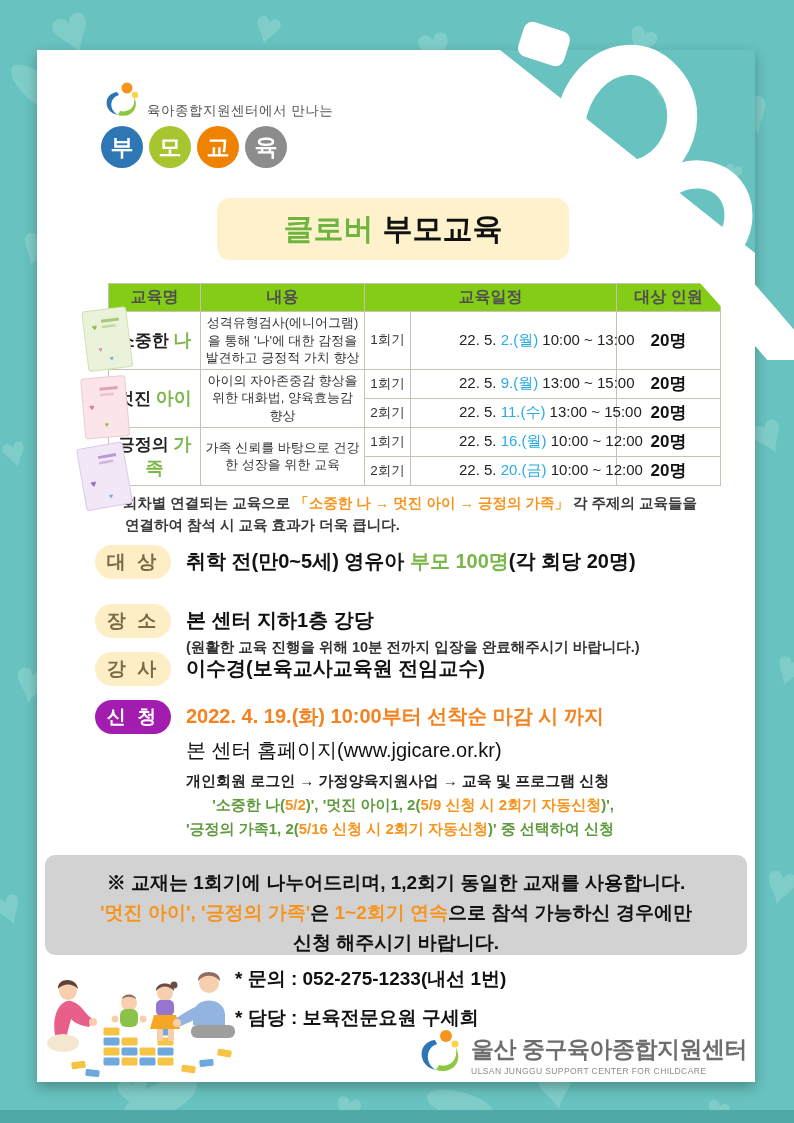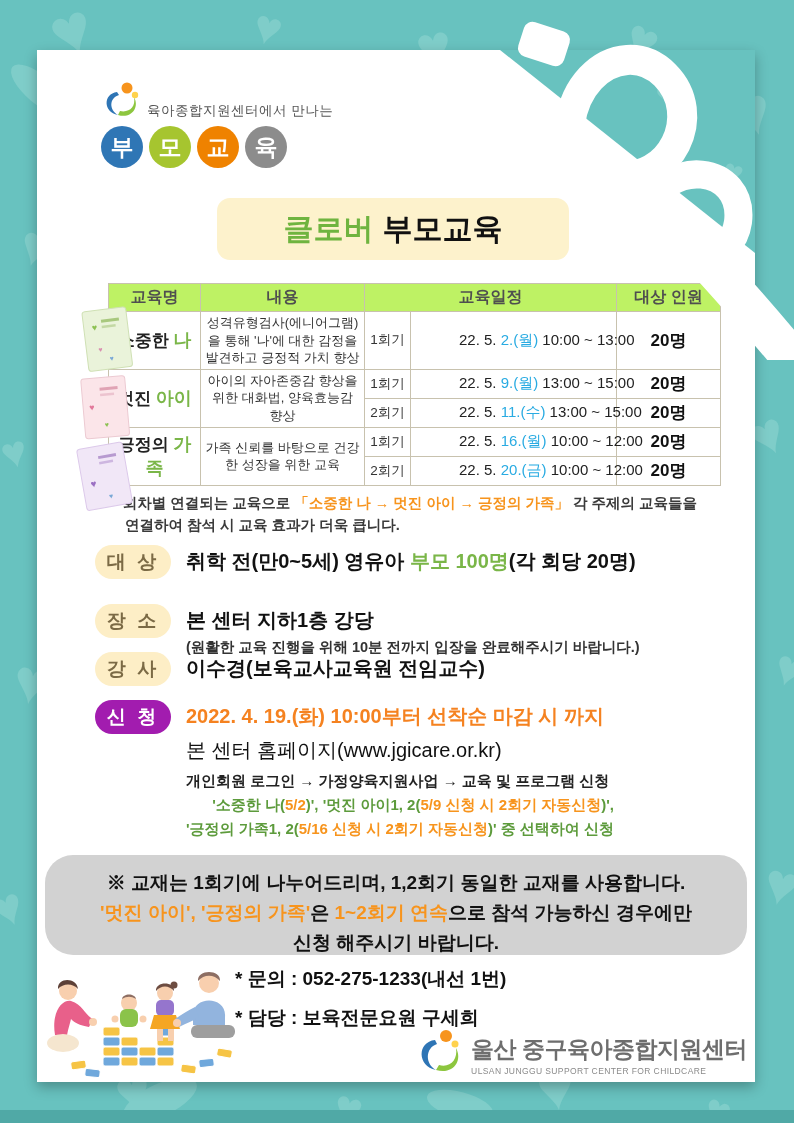--- a/index.html
+++ b/index.html
@@ -39,21 +39,21 @@
     display:flex; align-items:center; justify-content:center; gap:9px;
     font-size:30px; font-weight:bold;
   }
   .title-hl { color:#6fb43f; }
   .title-main { color:#111;text-align:right; }
 
   
   .table-wrap { position:absolute; left:71px; top:233px; }
   table { border-collapse:collapse; width:612px; table-layout:fixed; }
   th, td { border:1px solid #c8c2ae; text-align:center; vertical-align:middle; padding:2px 3px; }
-  th { background:#bef264; color:#4f4f4f; font-size:16px; height:28px; font-weight:bold; }
+  th { background:#84cc16; color:#4f4f4f; font-size:16px; height:28px; font-weight:bold; }
   td.name { font-size:17px; font-weight:bold; color:#222; }
   td.name .hl { color:#7ab648; font-size:18px; }
   td.desc { font-size:13px; color:#333; line-height:1.35; }
   td.round { font-size:13.5px; color:#333; }
   td.sched { font-size:15px; font-weight:normal; color:#222; white-space:nowrap;padding-left:48px; }
   td.sched .hl { color:#29abe2; }
   td.cap { font-size:17px; font-weight:bold; color:#111; }
   tr.tall td { height:48px; }
   tr.short td { height:29px; }
   .col-name{width:92px;} .col-desc{width:164px;} .col-round{width:46px;} .col-sched{width:206px;} .col-cap{width:104px;}
@@ -80,21 +80,21 @@
 
   .reg-l1 { color:#f58220; font-size:20px; font-weight:bold; }
   .reg-l2 { color:#111; font-size:20px; font-weight:normal; margin-top:7px; }
   .reg-l3 { color:#222; font-size:15px; font-weight:bold; margin-top:8px; }
   .reg-l4, .reg-l5 { font-size:15px; font-weight:bold; margin-top:5px;text-align:right; }
   .g { color:#5d9b3c; } .o { color:#f7941d; }
 
   
   .notice {
     position:absolute; left:8px; top:805px; width:702px; height:100px;
-    background:#d2d2d2; border-radius:28px;
+    background:#d2d2d2; border-radius:10px;
     text-align:center; font-size:19px; font-weight:bold; color:#111;
     padding-top:13px; line-height:30px;
   }
 
   
   .illustration { position:absolute; left:4px; top:903px; }
   .contact { position:absolute; left:198px; top:916px; font-size:19px; font-weight:bold; color:#111; }
   .contact div { margin-bottom:13px; }
   .footer-logo { position:absolute; right:8px; bottom:6px; display:flex; align-items:flex-end; }
   .footer-text { margin-left:6px; text-align:left; }

